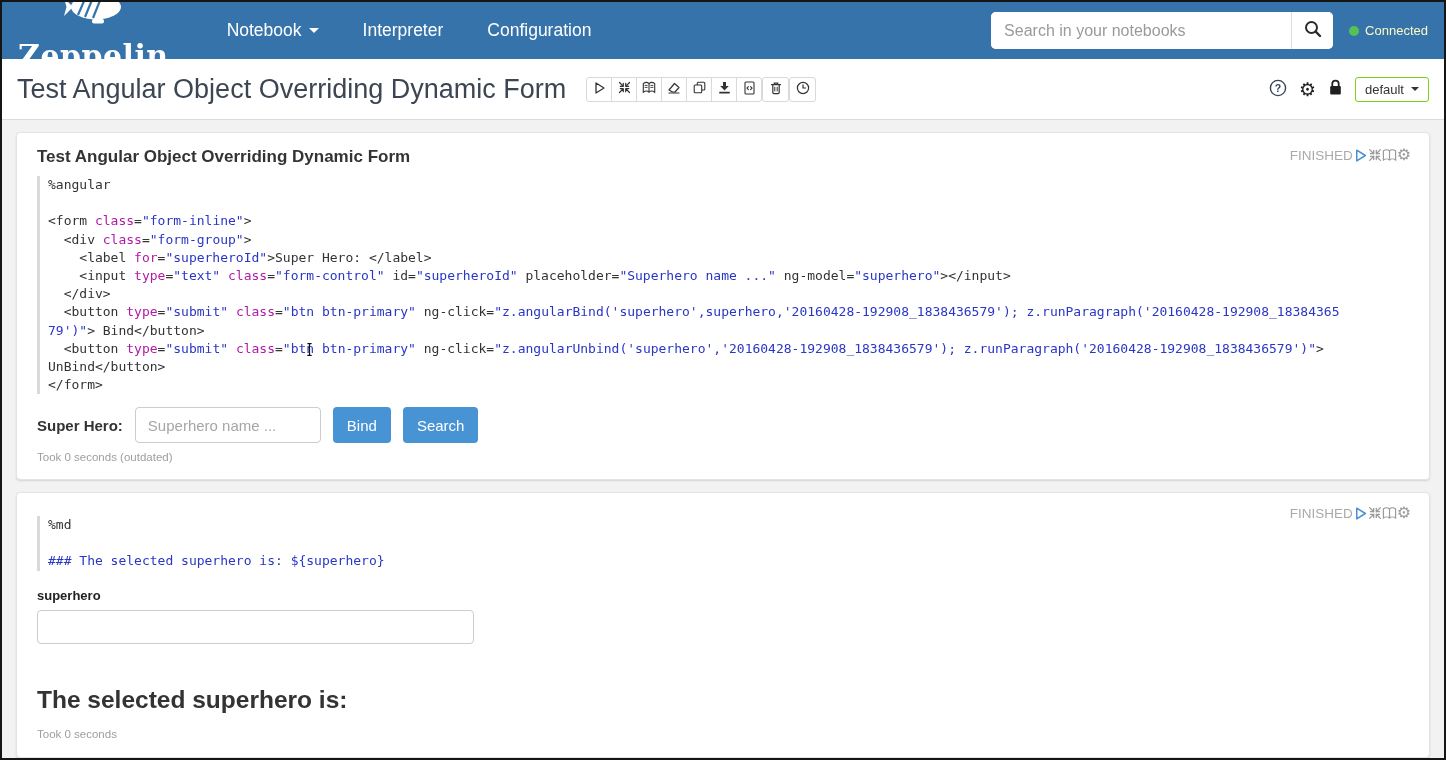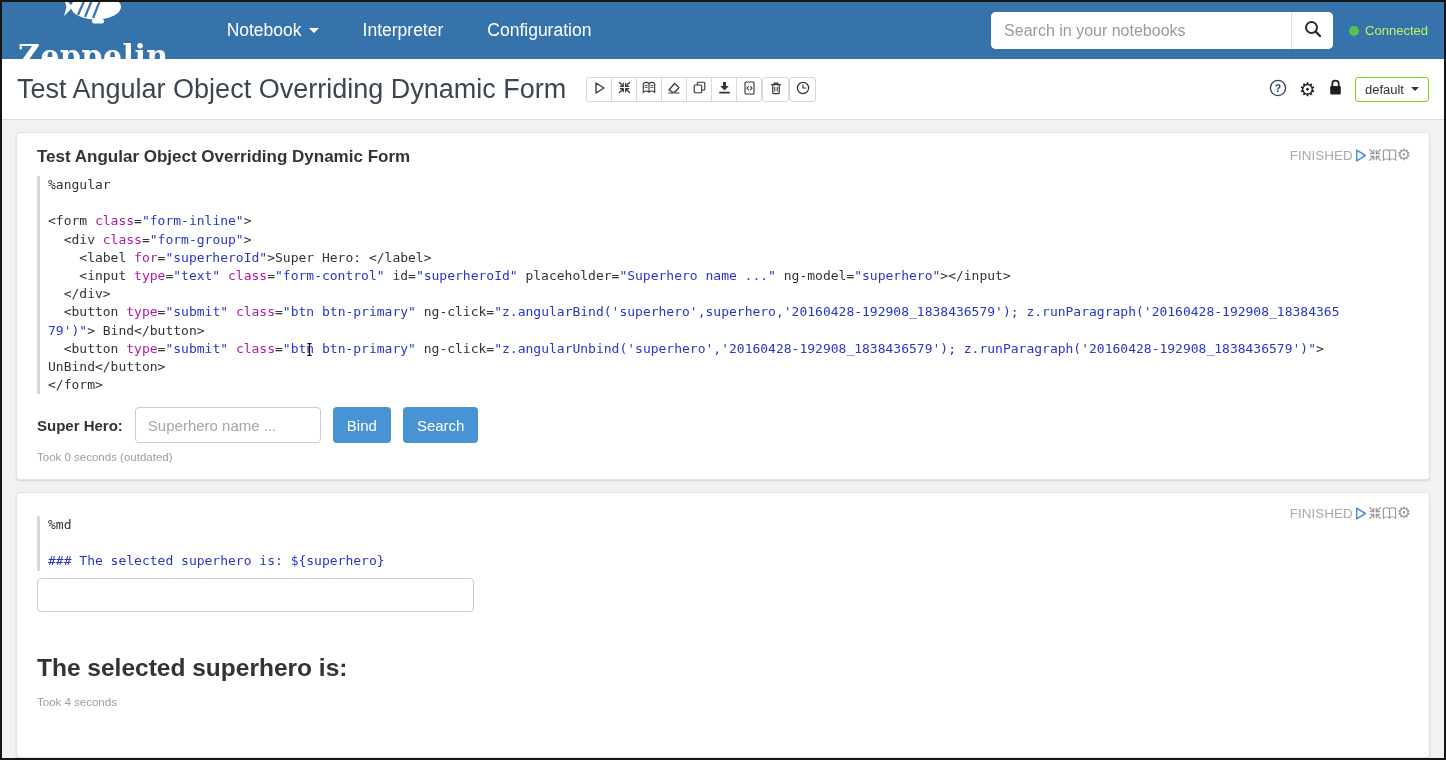--- a/index.html
+++ b/index.html
@@ -11,21 +11,21 @@
   .brand { display:flex; align-items:center; gap:4px; cursor:pointer;flex-direction:column; }
   .brand-text { font-family:"DejaVu Serif", serif; font-weight:bold; font-size:30px; color:#fff; letter-spacing:0.5px; }
   .nav-links { display:flex; gap:44px; margin-left:58px; }
   .nav-link { color:#fff; font-size:17.5px; cursor:pointer; display:flex; align-items:center; gap:7px; }
   .caret { display:inline-block; width:0; height:0; border-left:5px solid transparent; border-right:5px solid transparent; border-top:5px solid #fff; }
   .nav-right { margin-left:auto; display:flex; align-items:center; gap:16px;justify-content:center; }
   .search-group { display:flex; width:342px; height:37px; background:#fff; border-radius:5px; overflow:hidden; }
   .search-group input { flex:1; border:none; outline:none; padding:0 13px; font-size:16px; color:#444; font-family:"Liberation Sans", sans-serif; }
   .search-group input::placeholder { color:#9a9a9a; }
   .search-btn { width:42px; background:#fff; border:none; border-left:1px solid #ddd; cursor:pointer; display:flex; align-items:center; justify-content:center; }
-  .connected { display:flex; align-items:center; gap:6px; color:#bef264; font-size:13px; }
+  .connected { display:flex; align-items:center; gap:6px; color:#fef9c3; font-size:13px; }
   .dot { width:10px; height:10px; border-radius:50%; background:#54C254; }
 
   
   .note-bar { position:relative; height:61px; background:#fff; border-bottom:1px solid #dcdcdc; display:flex; align-items:center; padding:0 15px; }
   .note-title { font-size:27px; font-weight:400; color:#3c4653; white-space:nowrap; margin-right:20px; }
   .tgroup { display:flex; }
   .tbtn { width:26px; height:25px; background:#fff; border:1px solid #d9d9d9; display:flex; align-items:center; justify-content:center; cursor:pointer; margin-left:-1px; padding:0; }
   .tgroup .tbtn:first-child { border-radius:3px 0 0 3px; margin-left:0; }
   .tgroup .tbtn:last-child { border-radius:0 3px 3px 0; }
   .tbtn.single { border-radius:3px; margin-left:0; width:27px; }
@@ -310,20 +310,21 @@
         </span>
         <span class="sicon" style="color:#9a9a9a;font-size:16px;line-height:1;">⚙</span>
       </div>
 
       <div class="code-block">
           <div class="code-line"><span class="tk-d">%md</span></div>
           <div class="code-line">&nbsp;</div>
           <div class="code-line"><span class="tk-md">### The selected superhero is: ${superhero}</span></div>
         </div>
 
+      <div class="superhero-label">superhero</div>
       <input class="superhero-input" type="text" value="" style="">
 
       <div class="md-heading">The selected superhero is:</div>
-      <div class="took took2">Took 4 seconds</div>
+      <div class="took took2">Took 0 seconds</div>
     </div>
 
   </div>
 </div>
 
 </body></html>

